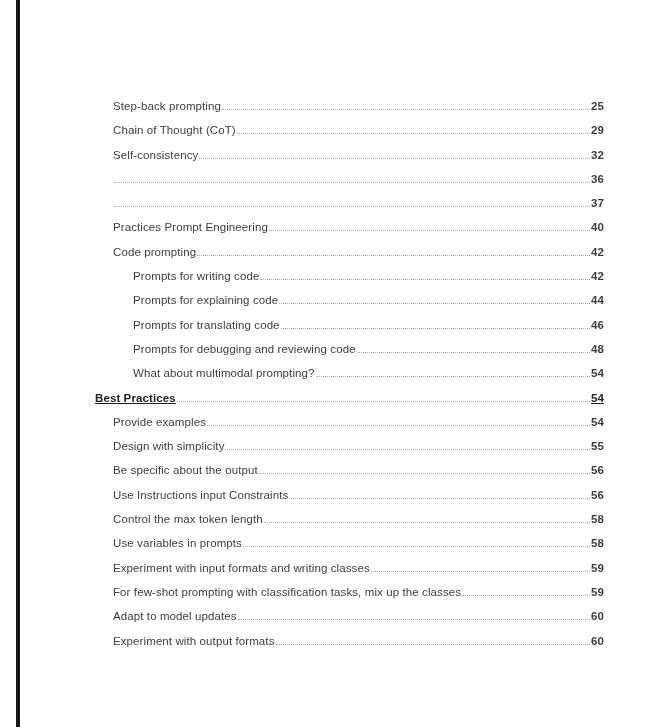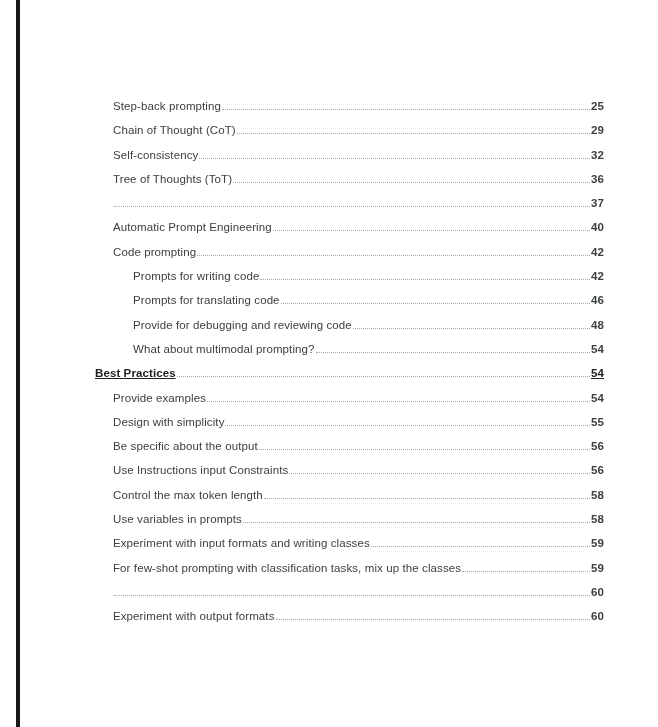--- a/index.html
+++ b/index.html
@@ -84,50 +84,54 @@
         <span class="toc-title">Chain of Thought (CoT)</span>
         <span class="leader"></span>
         <span class="toc-page">29</span>
       </div>
       <div class="toc-row level-1">
         <span class="toc-title">Self-consistency</span>
         <span class="leader"></span>
         <span class="toc-page">32</span>
       </div>
       <div class="toc-row level-1">
-        <span class="toc-title">Tree of Thoughts (ToT)</span>
         <span class="leader"></span>
         <span class="toc-page">36</span>
       </div>
       <div class="toc-row level-1">
         <span class="leader"></span>
         <span class="toc-page">37</span>
       </div>
       <div class="toc-row level-1">
-        <span class="toc-title">Automatic Prompt Engineering</span>
+        <span class="toc-title">Practices Prompt Engineering</span>
         <span class="leader"></span>
         <span class="toc-page">40</span>
       </div>
       <div class="toc-row level-1">
         <span class="toc-title">Code prompting</span>
         <span class="leader"></span>
         <span class="toc-page">42</span>
       </div>
       <div class="toc-row level-2">
         <span class="toc-title">Prompts for writing code</span>
         <span class="leader"></span>
         <span class="toc-page">42</span>
       </div>
       <div class="toc-row level-2">
+        <span class="toc-title">Prompts for explaining code</span>
+        <span class="leader"></span>
+        <span class="toc-page">44</span>
+      </div>
+      <div class="toc-row level-2">
         <span class="toc-title">Prompts for translating code</span>
         <span class="leader"></span>
         <span class="toc-page">46</span>
       </div>
       <div class="toc-row level-2">
-        <span class="toc-title">Provide for debugging and reviewing code</span>
+        <span class="toc-title">Prompts for debugging and reviewing code</span>
         <span class="leader"></span>
         <span class="toc-page">48</span>
       </div>
       <div class="toc-row level-2">
         <span class="toc-title">What about multimodal prompting?</span>
         <span class="leader"></span>
         <span class="toc-page">54</span>
       </div>
       <div class="toc-row level-0 bold">
         <span class="toc-title">Best Practices</span>
@@ -168,20 +172,21 @@
         <span class="toc-title">Experiment with input formats and writing classes</span>
         <span class="leader"></span>
         <span class="toc-page">59</span>
       </div>
       <div class="toc-row level-1">
         <span class="toc-title">For few-shot prompting with classification tasks, mix up the classes</span>
         <span class="leader"></span>
         <span class="toc-page">59</span>
       </div>
       <div class="toc-row level-1">
+        <span class="toc-title">Adapt to model updates</span>
         <span class="leader"></span>
         <span class="toc-page">60</span>
       </div>
       <div class="toc-row level-1">
         <span class="toc-title">Experiment with output formats</span>
         <span class="leader"></span>
         <span class="toc-page">60</span>
       </div>
     </div>
 </div>

